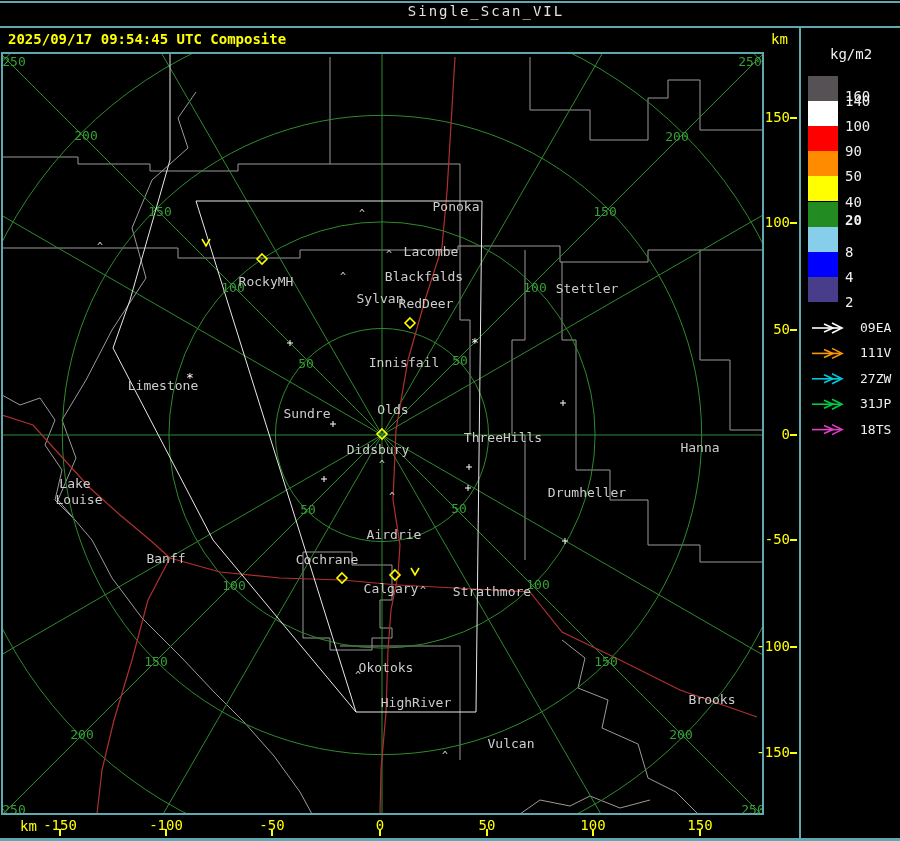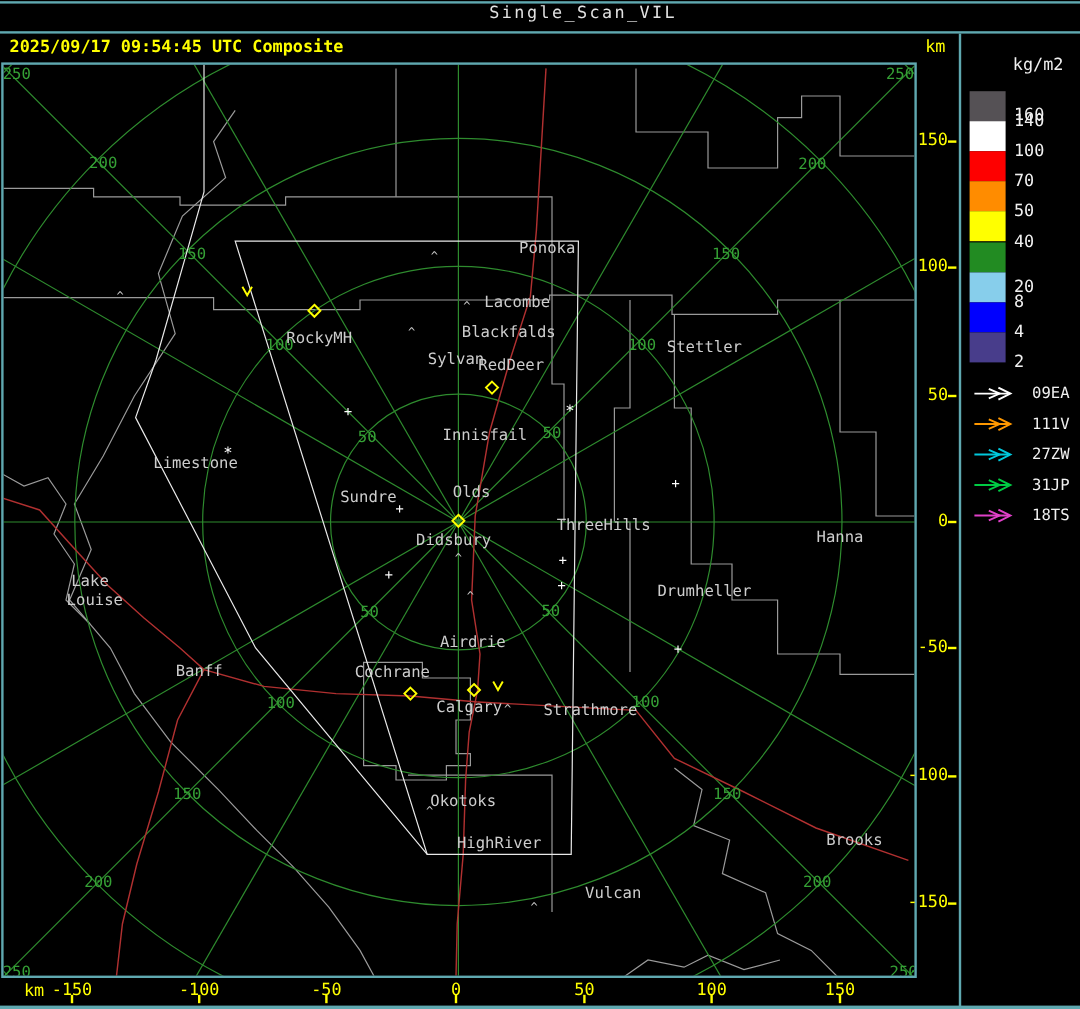--- a/index.html
+++ b/index.html
@@ -22,21 +22,21 @@
   .vmark{stroke:#ffff00;stroke-width:1.6;fill:none;}
   .plus{stroke:#ffffff;stroke-width:1;fill:none;}
   .starmark{fill:#ffffff;font-size:13px;text-anchor:middle;}
   .caret{fill:#c8c8c8;font-size:10px;text-anchor:middle;}
   .tick-label-b{position:absolute;width:64px;text-align:center;color:#ffff00;
        font-size:14px;top:817px;}
   .tick-b{position:absolute;top:829px;width:2px;height:7px;background:#ffff00;}
   .tick-label-r{position:absolute;width:34px;text-align:right;color:#ffff00;
        font-size:14px;left:756px;}
   .tick-r{position:absolute;left:790px;width:7px;height:2px;background:#ffff00;}
-  #legend-unit{position:absolute;left:830px;top:46px;color:#f0f0f0;font-size:14px;margin-left:14px;}
+  #legend-unit{position:absolute;left:830px;top:46px;color:#f0f0f0;font-size:14px;}
   .swatch{position:absolute;left:808px;width:30px;}
   .scale-label{position:absolute;left:845px;color:#f0f0f0;font-size:14px;}
   .radar-id{fill:#f0f0f0;font-size:13px;}
 </style>
 </head>
 <body>
 
 <div class="teal" style="left:0;top:1px;width:900px;height:2px;"></div>
 <div id="window-title">Single_Scan_VIL</div>
 <div class="teal" style="left:0;top:26px;width:900px;height:2px;"></div>
@@ -210,24 +210,24 @@
     <div class="swatch" style="top: 126.2px; height: 25.1px; background: rgb(254, 0, 0);"></div>
     <div class="swatch" style="top: 151.3px; height: 25.1px; background: rgb(255, 140, 0);"></div>
     <div class="swatch" style="top: 176.4px; height: 25.1px; background: rgb(255, 255, 0);"></div>
     <div class="swatch" style="top: 201.5px; height: 25.1px; background: rgb(34, 139, 34);"></div>
     <div class="swatch" style="top: 226.6px; height: 25.1px; background: rgb(135, 206, 235);"></div>
     <div class="swatch" style="top: 251.7px; height: 25.1px; background: rgb(0, 0, 254);"></div>
     <div class="swatch" style="top: 276.8px; height: 25.1px; background: rgb(72, 61, 139);"></div>
     <div class="scale-label" style="top: 68px; margin-top: 20px;">160</div>
     <div class="scale-label" style="top: 93.1px;">140</div>
     <div class="scale-label" style="top: 118.2px;">100</div>
-    <div class="scale-label" style="top: 143.3px;">70</div>
+    <div class="scale-label" style="top: 143.3px;">90</div>
     <div class="scale-label" style="top: 168.4px;">50</div>
     <div class="scale-label" style="top: 193.5px;">40</div>
-    <div class="scale-label" style="top: 231px;">20</div>
+    <div class="scale-label" style="top: 212px; font-weight: bold;">20</div>
     <div class="scale-label" style="top: 243.7px;">8</div>
     <div class="scale-label" style="top: 268.8px;">4</div>
     <div class="scale-label" style="top: 293.9px;">2</div>
   </div>
 <svg id="arrow-legend" width="100" height="132" viewBox="0 0 100 132" style="left:800px;top:315px;">
     <g>
       <line x1="12" y1="13" x2="40" y2="13" stroke="#ffffff" stroke-width="1.6"></line>
       <path d="M32,8 L42,13 L32,18" stroke="#ffffff" fill="none" stroke-width="1.6"></path>
       <path d="M24,9 L33,13 L24,17" stroke="#ffffff" fill="none" stroke-width="1.6"></path>
       <text x="60" y="17" class="radar-id">09EA</text>

